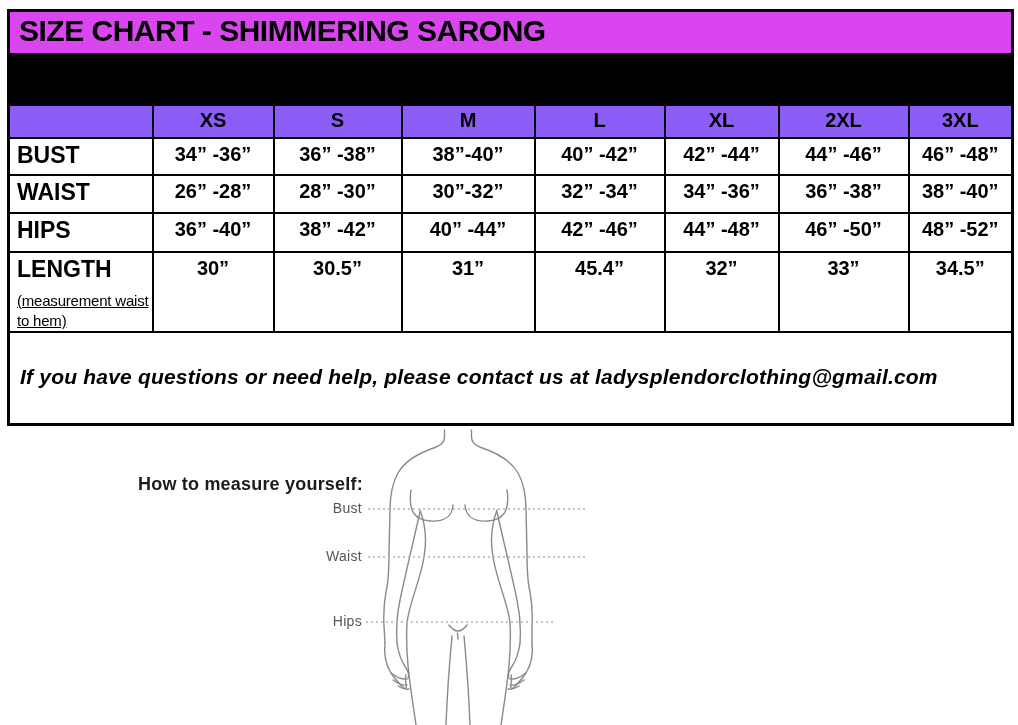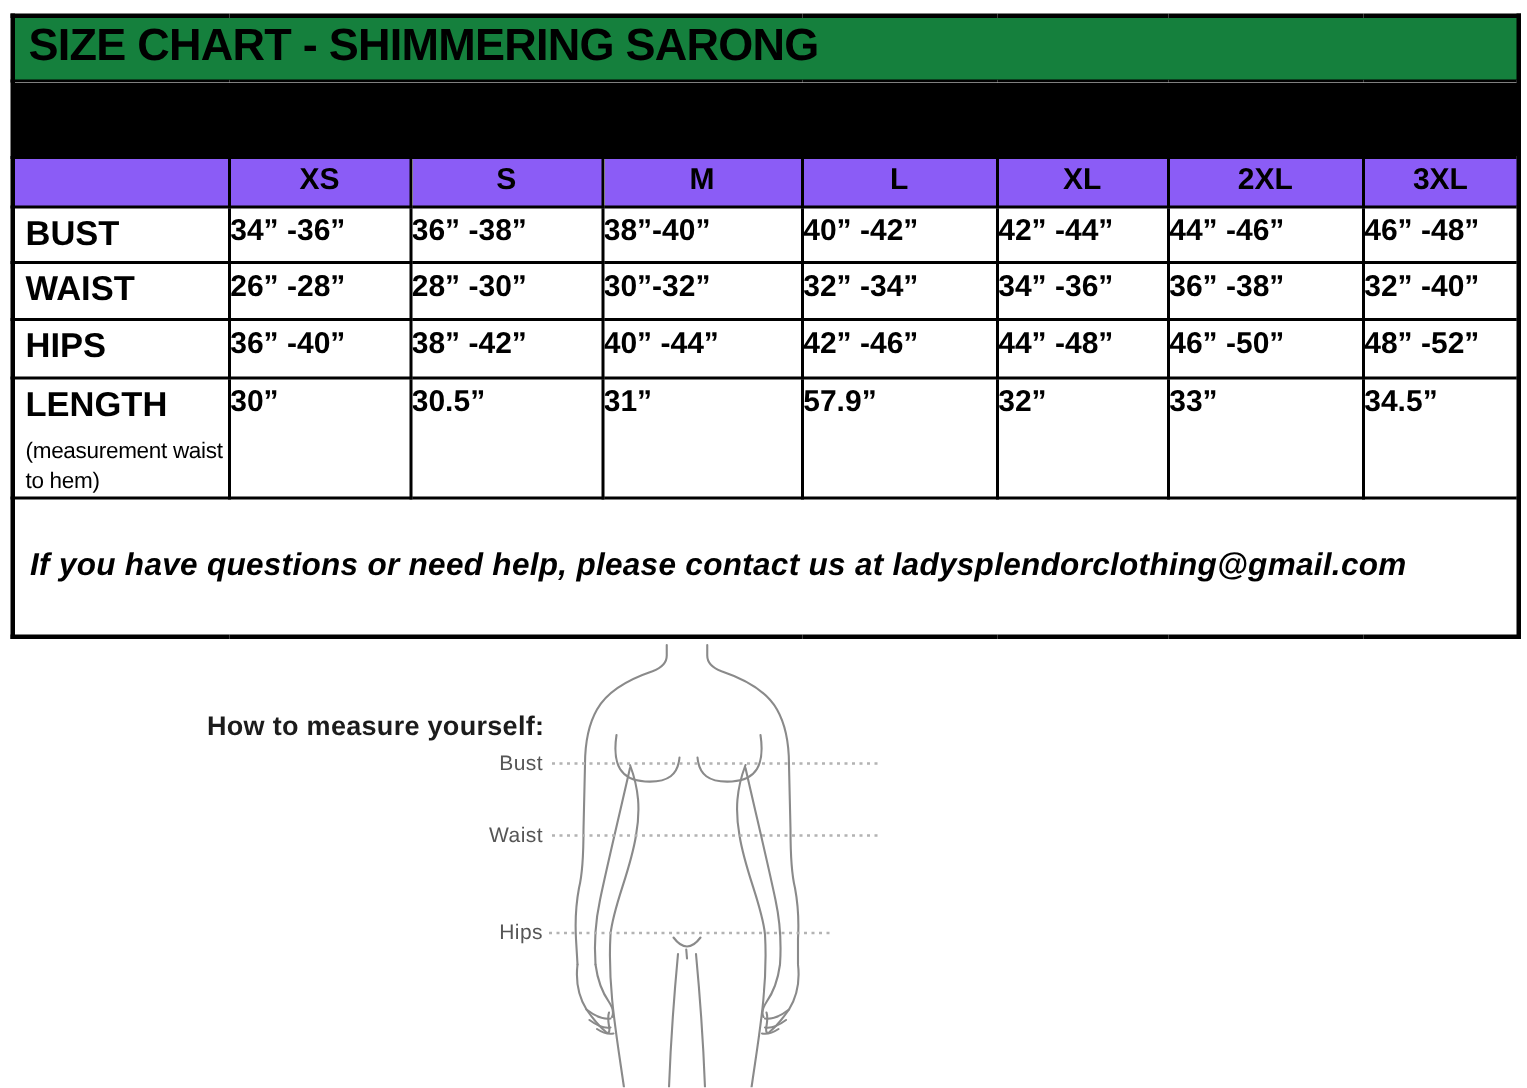--- a/index.html
+++ b/index.html
@@ -10,44 +10,45 @@
   
   table.size-chart {
     position:absolute; left:7px; top:9px; width:1004px;
     border-collapse:collapse; table-layout:fixed;
     border:3px solid #000;
   }
   table.size-chart td { border:2px solid #000; color:#000; overflow:hidden; }
 
   td.title-cell {
     height:43px; font-size:30px; font-weight:bold; letter-spacing:-0.5px;
-    padding:0 0 2px 9px; vertical-align:middle; background:#15803d;
+    padding:0 0 2px 9px; vertical-align:middle; background:#d946ef;
   }
   td.banner-cell {
     height:51px; background:#000; color:#fff; text-align:center;
     font-size:23px; font-weight:bold; vertical-align:middle; padding-top:10px;
   }
   tr.size-header td {
     height:33px; background:#8b5cf6; text-align:center;
     font-size:20px; font-weight:bold; vertical-align:middle; padding-bottom:2px;
   }
   td.row-label {
     font-size:23px; font-weight:bold; padding:3px 0 0 7px; vertical-align:top;
   }
   td.val {
-    text-align:left; font-size:20px; font-weight:bold;
+    text-align:center; font-size:20px; font-weight:bold;
     vertical-align:top; padding-top:4px;
   }
   tr.r-bust  td { height:37px; }
   tr.r-waist td { height:38px; }
   tr.r-hips  td { height:39px; }
   tr.r-length td { height:68px; }
   .length-note {
     font-size:15px; font-weight:normal; margin-top:8px; line-height:1.35;
     letter-spacing:-0.2px;
+    text-decoration:underline;
   }
   td.contact-cell {
     height:92px; font-size:21px; font-weight:bold; font-style:italic;
     padding:12px 0 14px 10px; vertical-align:middle; letter-spacing:0.2px;
   }
 
   
   .figure-area { position:absolute; left:0; top:428px; width:1018px; height:297px; }
   .figure-area svg { position:absolute; left:0; top:0; }
   .measure-heading {
@@ -106,41 +107,41 @@
         <td class="val">46” -48”</td>
       </tr>
       <tr class="r-waist">
         <td class="row-label">WAIST</td>
         <td class="val">26” -28”</td>
         <td class="val">28” -30”</td>
         <td class="val">30”-32”</td>
         <td class="val">32” -34”</td>
         <td class="val">34” -36”</td>
         <td class="val">36” -38”</td>
-        <td class="val">32” -40”</td>
+        <td class="val">38” -40”</td>
       </tr>
       <tr class="r-hips">
         <td class="row-label">HIPS</td>
         <td class="val">36” -40”</td>
         <td class="val">38” -42”</td>
         <td class="val">40” -44”</td>
         <td class="val">42” -46”</td>
         <td class="val">44” -48”</td>
         <td class="val">46” -50”</td>
         <td class="val">48” -52”</td>
       </tr>
       <tr class="r-length">
         <td class="row-label">
           <div>LENGTH</div>
           <div class="length-note">(measurement waist to hem)</div>
         </td>
         <td class="val">30”</td>
         <td class="val">30.5”</td>
         <td class="val">31”</td>
-        <td class="val">57.9”</td>
+        <td class="val">45.4”</td>
         <td class="val">32”</td>
         <td class="val">33”</td>
         <td class="val">34.5”</td>
       </tr>
       <tr>
         <td class="contact-cell" colspan="8">If you have questions or need help, please contact us at ladysplendorclothing@gmail.com</td>
       </tr>
     </tbody>
   </table>
 

